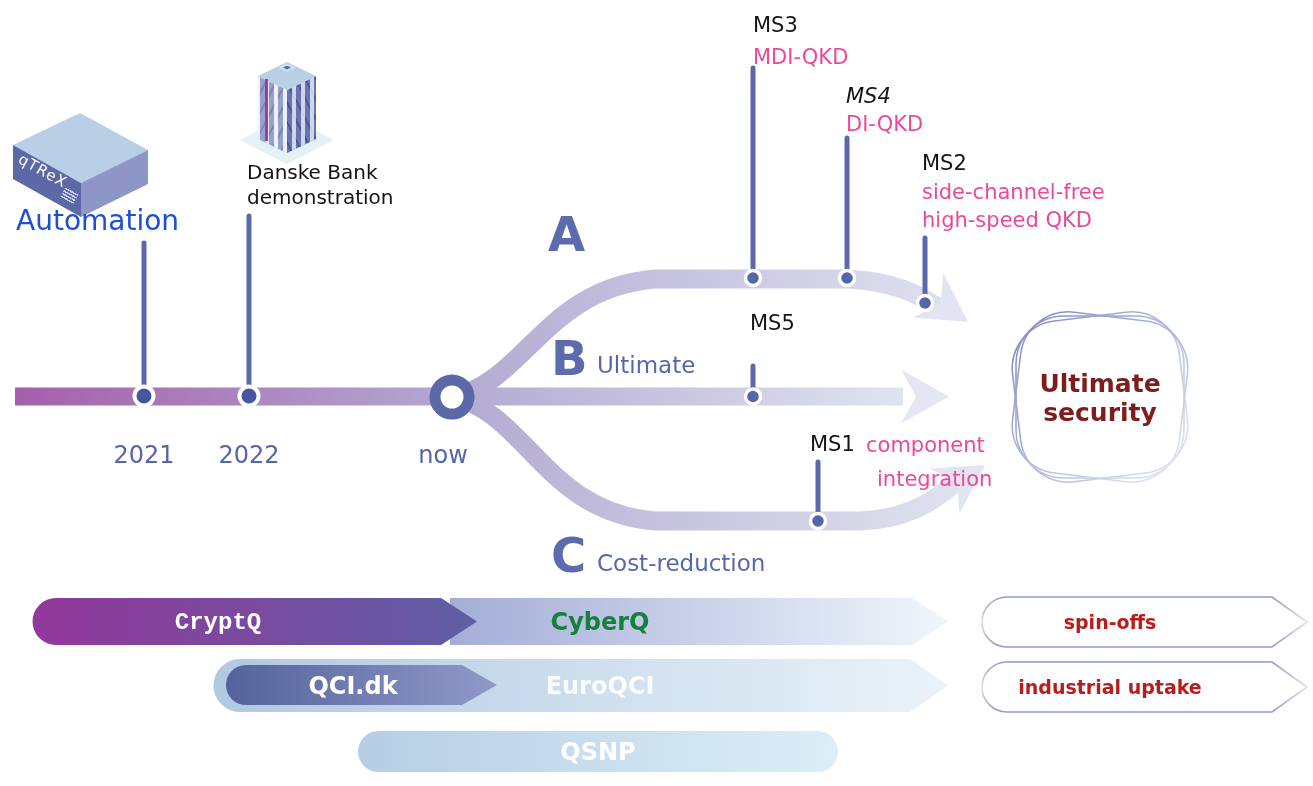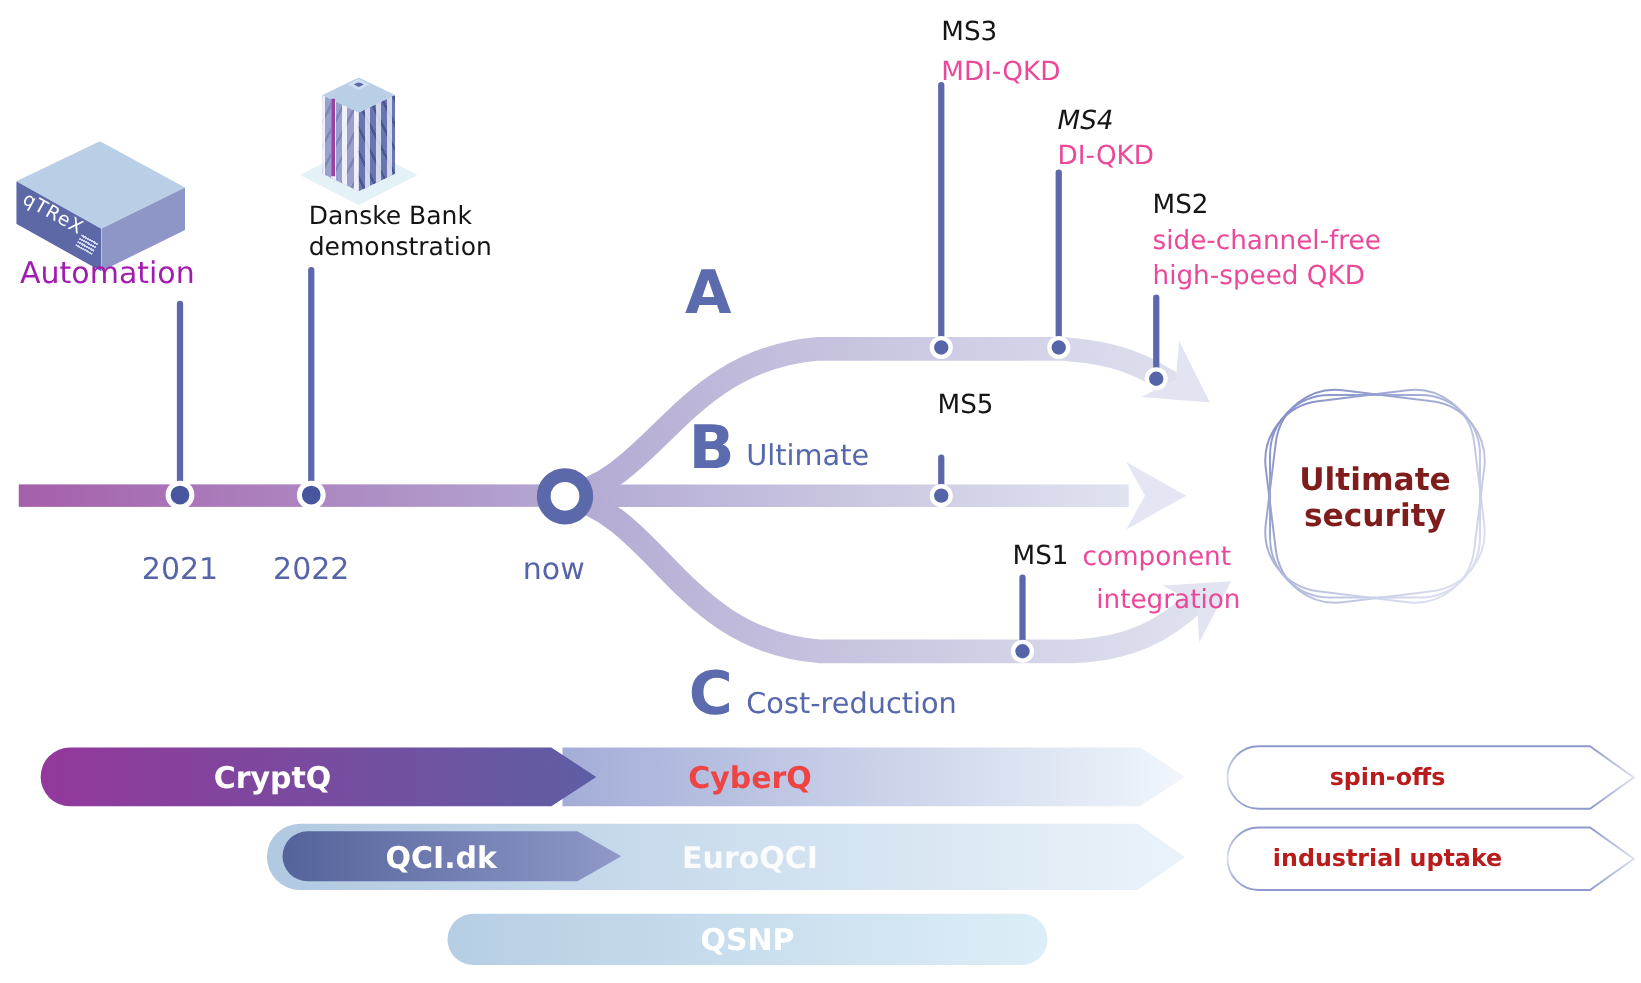--- a/index.html
+++ b/index.html
@@ -4,34 +4,34 @@
 <style>
   html,body{margin:0;padding:0;background:#ffffff;}
   .stage{
     position:relative;width:1313px;height:786px;overflow:hidden;
     font-family:"DejaVu Sans","Liberation Sans",sans-serif;
     background:#ffffff;
   }
   .stage *{box-sizing:border-box;}
   .art{position:absolute;left:0;top:0;}
   .txt{position:absolute;white-space:nowrap;}
-  .event-label{font-size:24px;color:#a21caf;}
+  .event-label{font-size:28px;color:#1d4ed8;}
   .danske{font-size:20px;line-height:25px;color:#141414;}
   .year{font-size:24px;color:#5565a8;transform:translateX(-50%);}
   .branch-letter{font-size:48px;font-weight:bold;color:#5b6bad;line-height:48px;}
   .branch-name{font-size:23px;line-height:26px;color:#5767ab;}
   .ms-id{font-size:21px;color:#151515;font-weight:500;}
   .ms-desc{font-size:21px;color:#ec4899;}
   .goal{
     font-size:25px;font-weight:bold;color:#7f1d1d;line-height:29px;
     text-align:center;transform:translateX(-50%);
   }
   .bar-label{font-size:24px;font-weight:bold;transform:translate(-50%,-50%);}
   .bar-label.white{color:#ffffff;}
-  .bar-label.purple{color:#ef4444;}
+  .bar-label.purple{color:#15803d;}
   .bar-label.faint{color:rgba(255,255,255,0.88);}
   .outcome-label{font-size:19px;font-weight:bold;color:#b91c1c;transform:translate(-50%,-50%);}
   
   .device{position:absolute;left:10px;top:108px;width:142px;height:115px;}
   .device .face{position:absolute;left:0;top:0;width:142px;height:115px;}
   .device .top{background:#b9cfe5;clip-path:polygon(3px 37px,70px 5px,138px 42px,71px 75px);}
   .device .front{background:#5d69a7;clip-path:polygon(3px 37px,71px 75px,71px 109px,3px 71px);}
   .device .side{background:#8d96c6;clip-path:polygon(71px 75px,138px 42px,138px 76px,71px 109px);}
   .device .qtrex{
     position:absolute;left:14px;top:42px;color:#fff;font-size:15px;letter-spacing:1px;
@@ -229,21 +229,21 @@
 
   <div class="txt ms-id" style="left:810px;top:432px;">MS1</div>
   <div class="txt ms-desc" style="left:866px;top:433px;">component</div>
   <div class="txt ms-desc" style="left:877px;top:467px;">integration</div>
 
   <div class="txt goal" style="left:1100px;top:369px;">
     <span style="display:block">Ultimate</span>
     <span style="display:block">security</span>
   </div>
 
-  <div class="txt bar-label white" style="left:218px;top:622px;">CryptQ</div>
+  <div class="txt bar-label white" style="left:218px;top:622px;font-family:Liberation Mono, monospace;">CryptQ</div>
   <div class="txt bar-label purple" style="left:600px;top:622px;">CyberQ</div>
   <div class="txt bar-label white" style="left:353px;top:686px;">QCI.dk</div>
   <div class="txt bar-label faint" style="left:600px;top:686px;">EuroQCI</div>
   <div class="txt bar-label white" style="left:598px;top:752px;">QSNP</div>
 
   <div class="txt outcome-label" style="left:1110px;top:622px;">spin-offs</div>
   <div class="txt outcome-label" style="left:1110px;top:687px;">industrial uptake</div>
 
 </div>
 

